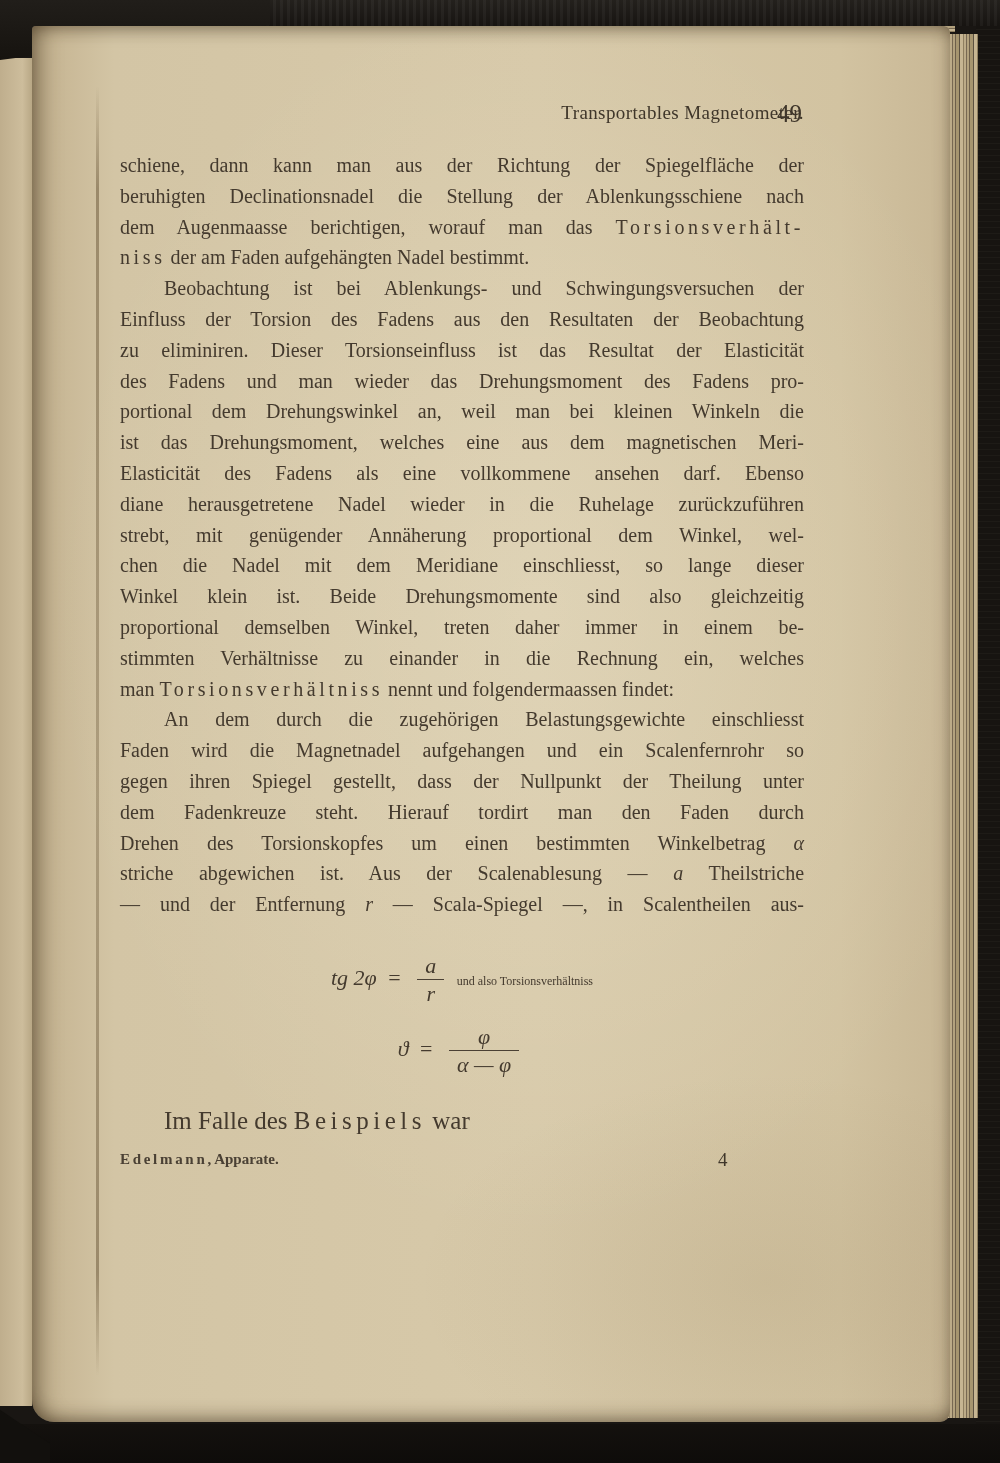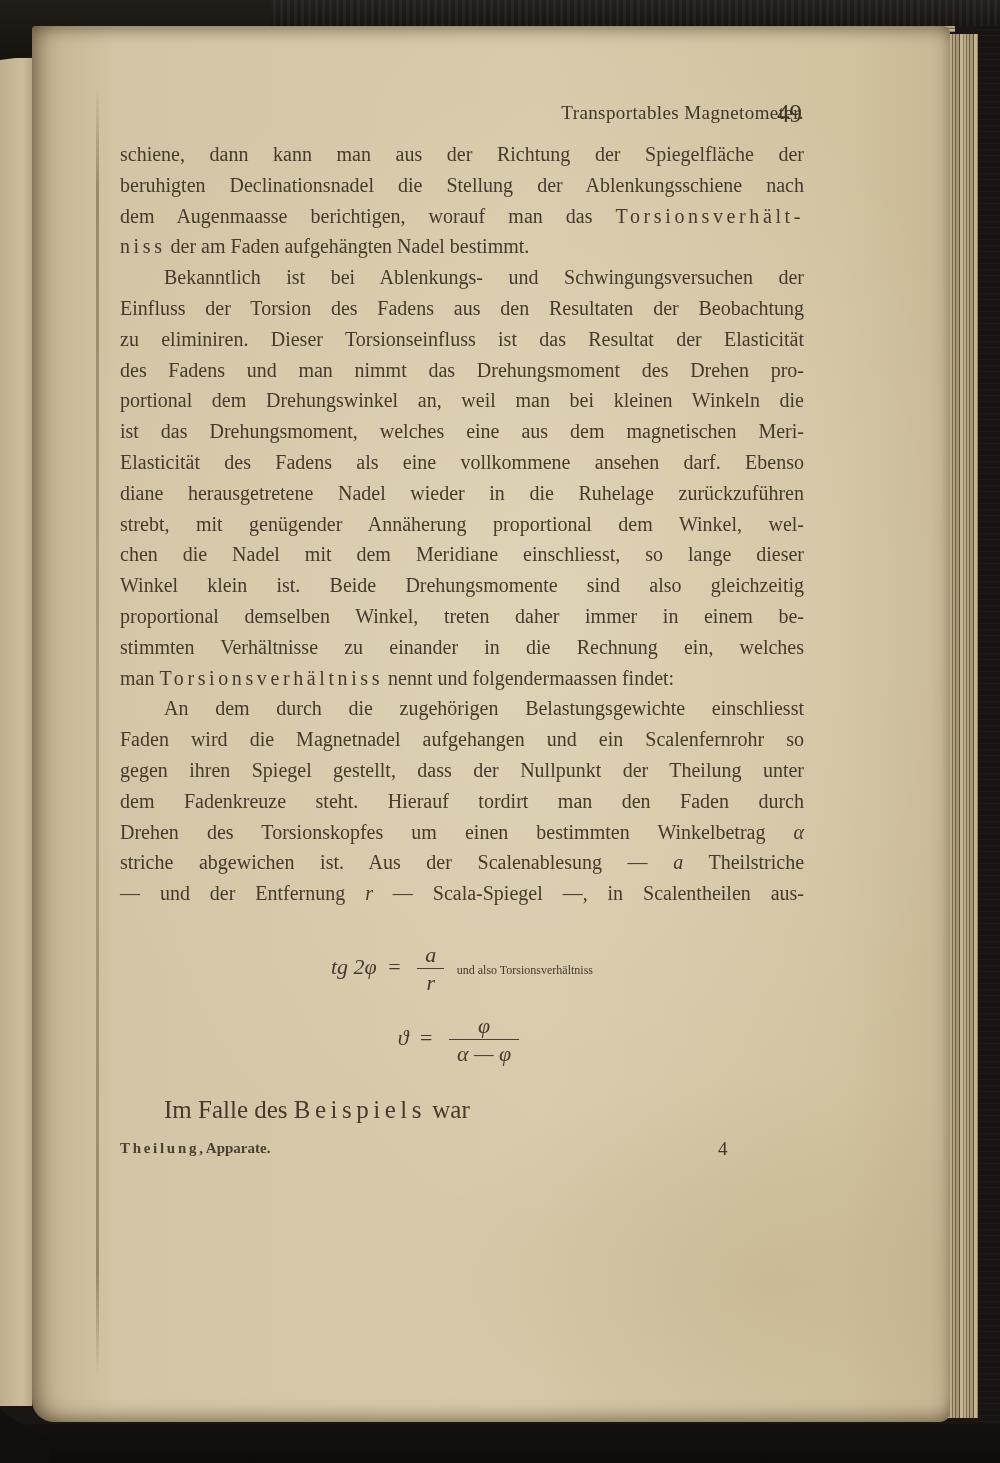--- a/index.html
+++ b/index.html
@@ -78,21 +78,21 @@
   }
   .header-row{
     position:relative;margin-top:76px;height:28px;
   }
   .header-title{
     text-align:right;font-size:19px;letter-spacing:.4px;color:#3f362a;
   }
   .page-number{
     position:absolute;right:2px;top:-2px;font-size:25px;color:#3f362a;
   }
-  .body-text{margin-top:9px;font-size:20px;}
+  .body-text{margin-top:20px;font-size:20px;}
   .line{
     line-height:30.8px;height:30.8px;overflow:visible;
     text-align:justify;text-align-last:justify;
   }
   .line.last{text-align:left;text-align-last:left;}
   .line.ind{text-indent:44px;}
   .sp{letter-spacing:.18em;}
   .it{font-style:italic;}
   
   .formula{position:relative;text-align:center;font-size:22px;color:#443a2e;}
@@ -137,24 +137,24 @@
     </div>
 
     <div class="body-text">
         <div>
           <div class="line"><span>schiene, dann kann man aus der Richtung der Spiegelfläche der</span></div>
           <div class="line"><span>beruhigten Declinationsnadel die Stellung der Ablenkungsschiene nach</span></div>
           <div class="line"><span>dem Augenmaasse berichtigen, worauf man das </span><span class="sp">Torsionsverhält-</span></div>
           <div class="line last"><span class="sp">niss</span><span> der am Faden aufgehängten Nadel bestimmt.</span></div>
         </div>
         <div>
-          <div class="line ind"><span>Bekanntlich ist bei Ablenkungs- und Schwingungsversuchen der</span></div>
+          <div class="line ind"><span>Beobachtung ist bei Ablenkungs- und Schwingungsversuchen der</span></div>
           <div class="line"><span>Einfluss der Torsion des Fadens aus den Resultaten der Beobachtung</span></div>
           <div class="line"><span>zu eliminiren. Dieser Torsionseinfluss ist das Resultat der Elasticität</span></div>
-          <div class="line"><span>des Fadens und man nimmt das Drehungsmoment des Drehen pro-</span></div>
+          <div class="line"><span>des Fadens und man wieder das Drehungsmoment des Fadens pro-</span></div>
           <div class="line"><span>portional dem Drehungswinkel an, weil man bei kleinen Winkeln die</span></div>
           <div class="line"><span>ist das Drehungsmoment, welches eine aus dem magnetischen Meri-</span></div>
           <div class="line"><span>Elasticität des Fadens als eine vollkommene ansehen darf. Ebenso</span></div>
           <div class="line"><span>diane herausgetretene Nadel wieder in die Ruhelage zurückzuführen</span></div>
           <div class="line"><span>strebt, mit genügender Annäherung proportional dem Winkel, wel-</span></div>
           <div class="line"><span>chen die Nadel mit dem Meridiane einschliesst, so lange dieser</span></div>
           <div class="line"><span>Winkel klein ist. Beide Drehungsmomente sind also gleichzeitig</span></div>
           <div class="line"><span>proportional demselben Winkel, treten daher immer in einem be-</span></div>
           <div class="line"><span>stimmten Verhältnisse zu einander in die Rechnung ein, welches</span></div>
           <div class="line last"><span>man </span><span class="sp">Torsionsverhältniss</span><span> nennt und folgendermaassen findet:</span></div>
@@ -187,18 +187,18 @@
         <span class="num">φ</span>
         <span class="den">α — φ</span>
       </span>
     </div>
 
     <div class="closing">
       <div class="line last ind"><span>Im Falle des </span><span class="sp">Beispiels</span><span> war</span></div>
     </div>
 
     <div class="footer-row">
-      <div class="footer-sig"><span class="sp">Theilung</span><span>, Apparate.</span></div>
+      <div class="footer-sig"><span class="sp">Edelmann</span><span>, Apparate.</span></div>
       <div class="sig-mark">4</div>
     </div>
 
   </div>
 </div>
 
 </body></html>

